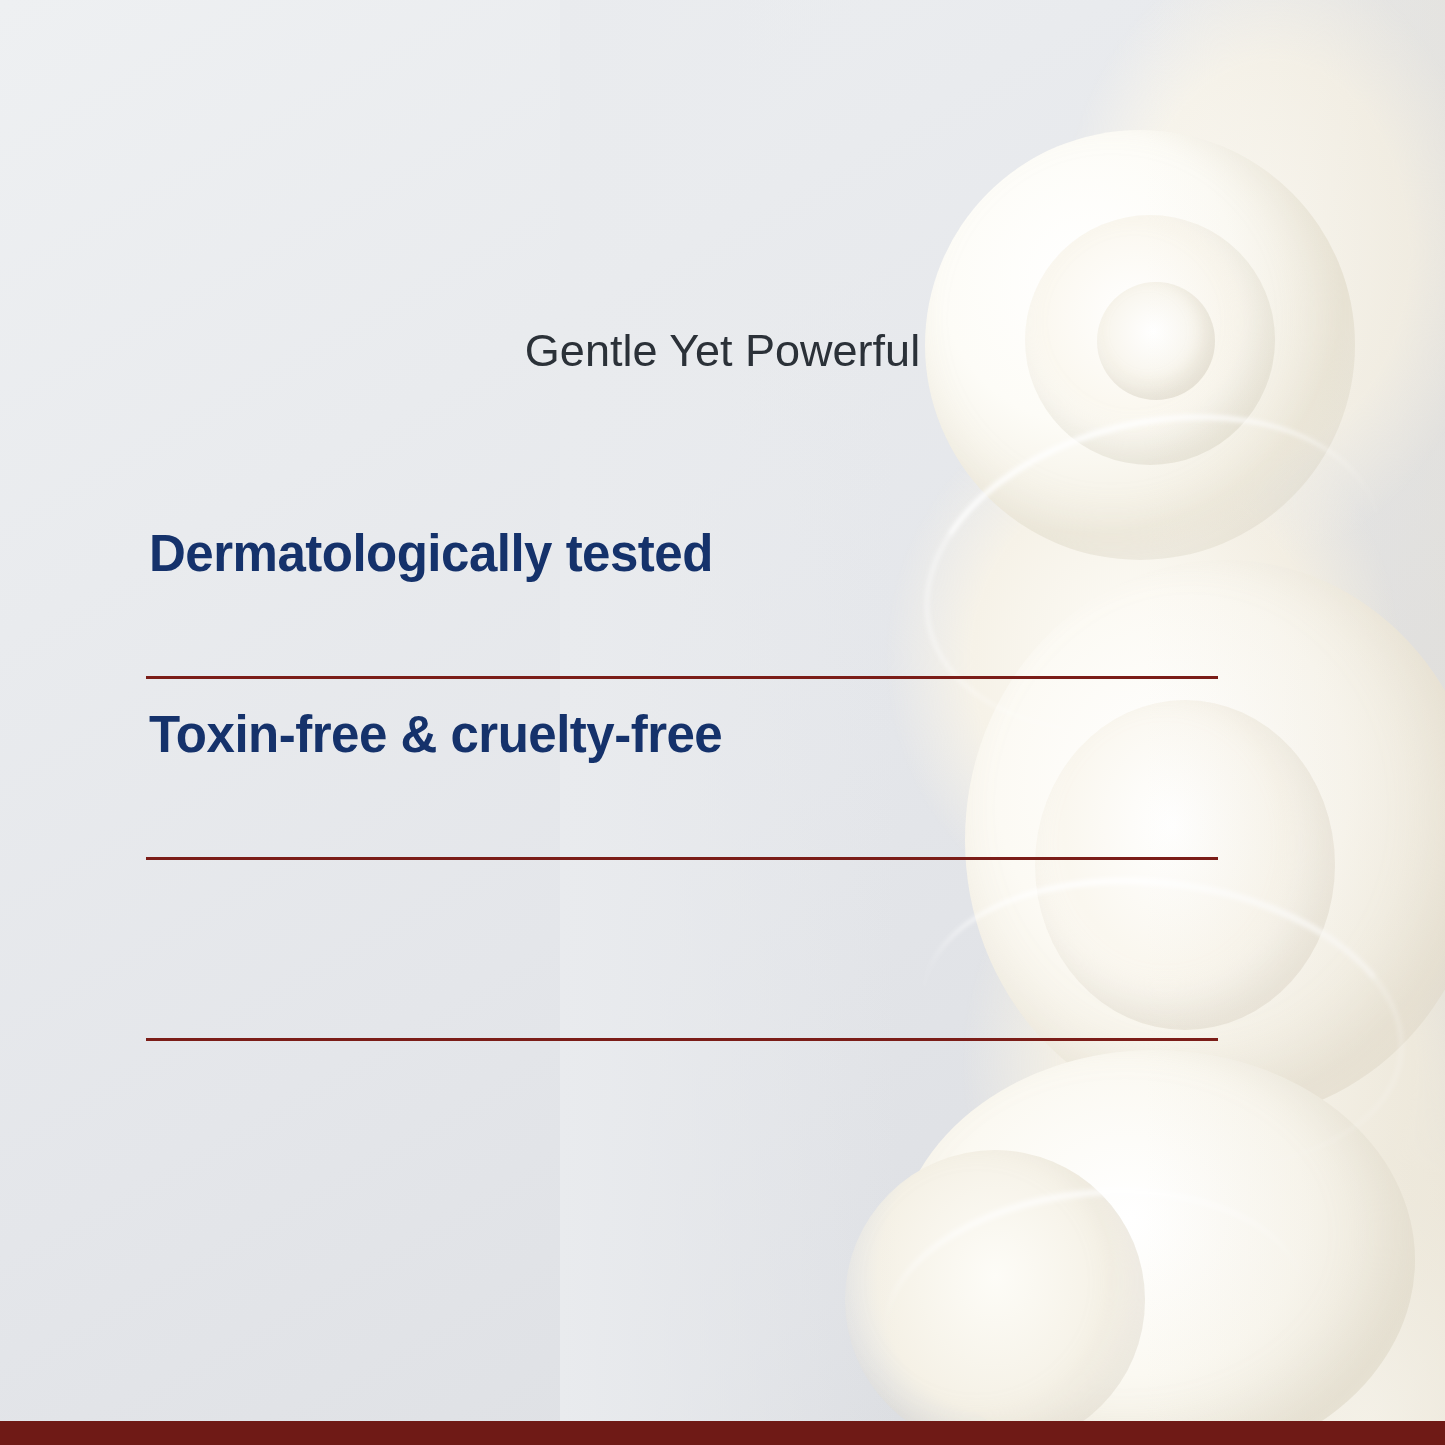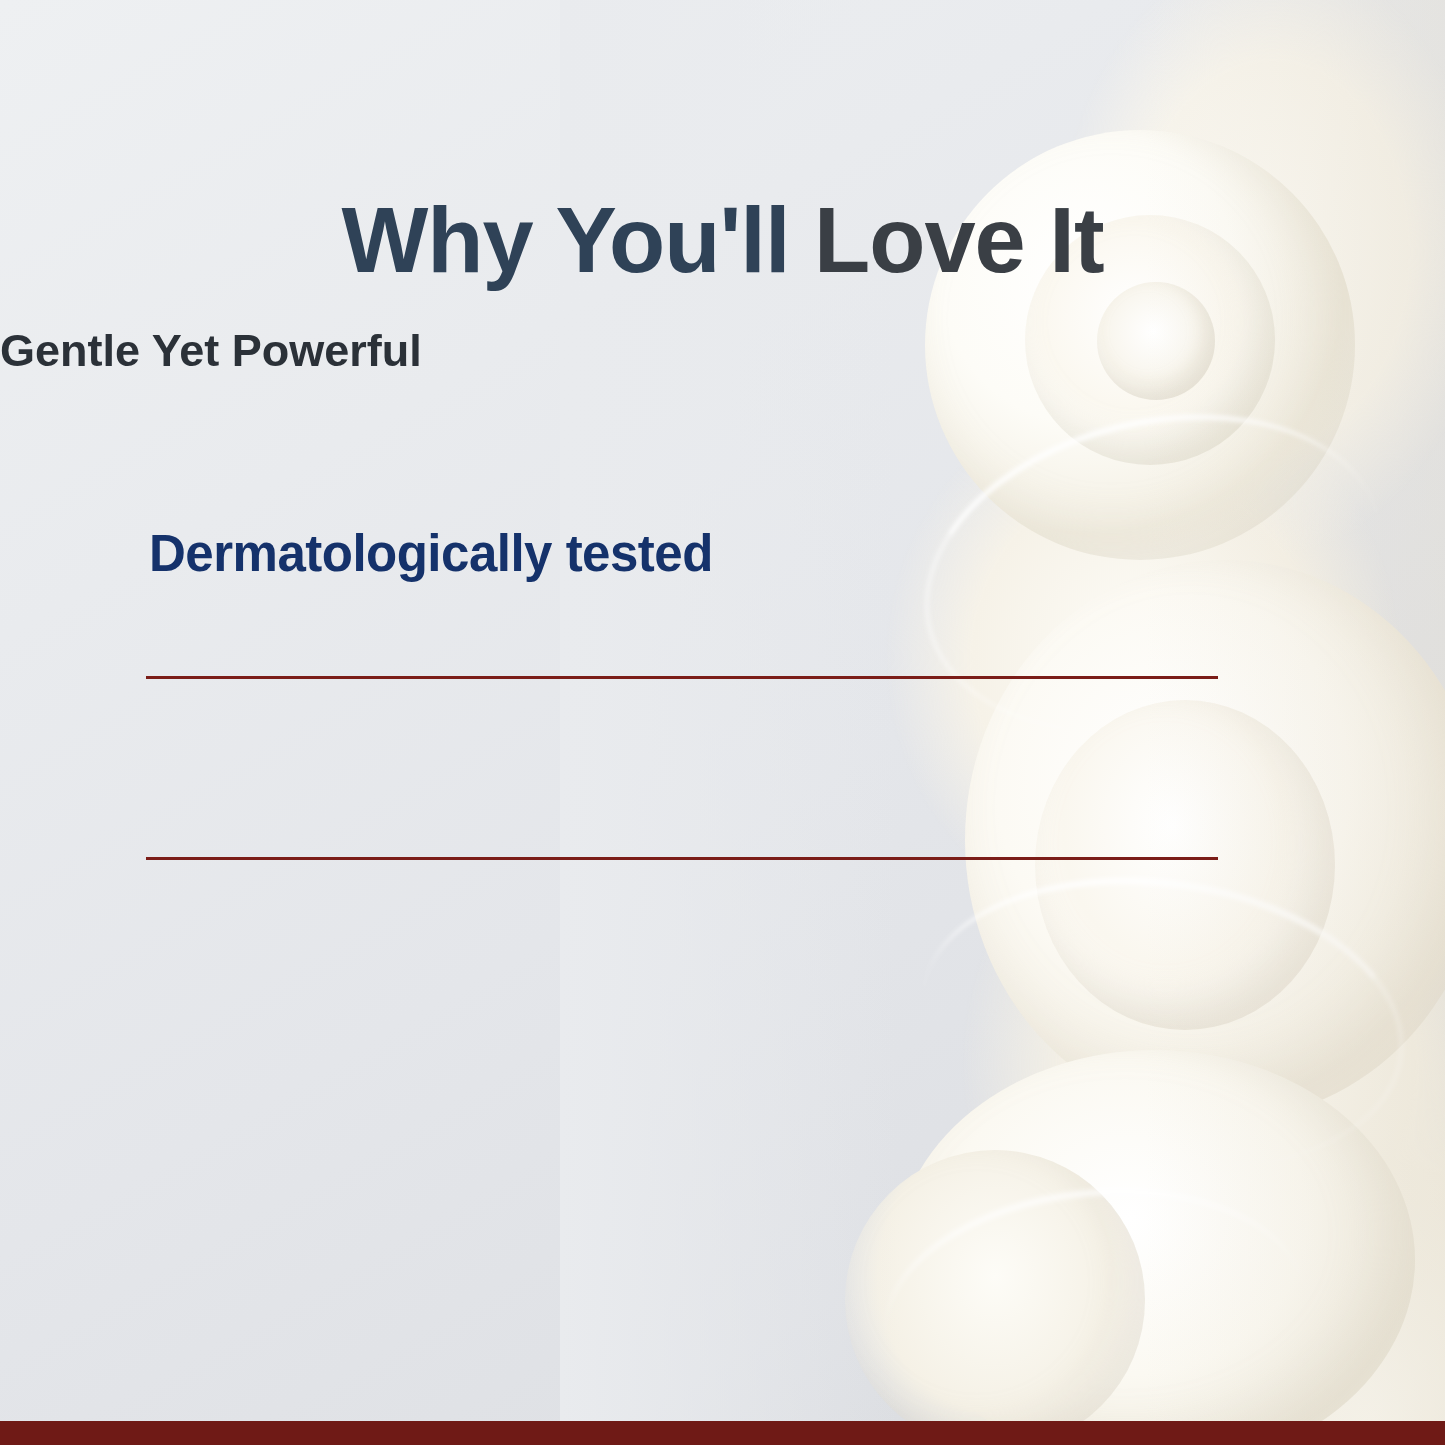--- a/index.html
+++ b/index.html
@@ -150,22 +150,23 @@
     color: #2f4257;
     white-space: nowrap;
   }
   .headline .part-b { color: #3a3f45; }
 
   .subhead {
     position: absolute;
     top: 325px;
     left: 0;
     width: 1445px;
+    text-align: center;
     font-size: 45px;
-    font-weight: bold;
+    font-weight: normal;
     color: #2b3138;
   }
 
   .benefits {
     position: absolute;
     left: 146px;
     top: 524px;
     width: 1072px;
   }
 
@@ -218,34 +219,34 @@
     <div class="swirl s7"></div>
     <div class="ridge r1"></div>
     <div class="ridge r2"></div>
     <div class="ridge r3"></div>
     <div class="shade"></div>
     <div class="fade-left"></div>
   </div>
 
   <div class="content">
 
-    <div class="headline">
-      <span class="part-a">Why You'll</span>
-      <span class="part-b">Love It</span>
-    </div>
 
     <div class="subhead">Gentle Yet Powerful</div>
 
     <div class="benefits">
 
       <div class="benefit-row">
         <div class="benefit-text">Dermatologically tested</div>
         <div class="benefit-rule"></div>
       </div>
 
+      <div class="benefit-row">
+        <div class="benefit-text">Toxin-free &amp; cruelty-free</div>
+        <div class="benefit-rule"></div>
+      </div>
 
 
       <div class="benefit-row">
         <div class="benefit-rule"></div>
       </div>
 
     </div>
 
   </div>
 

